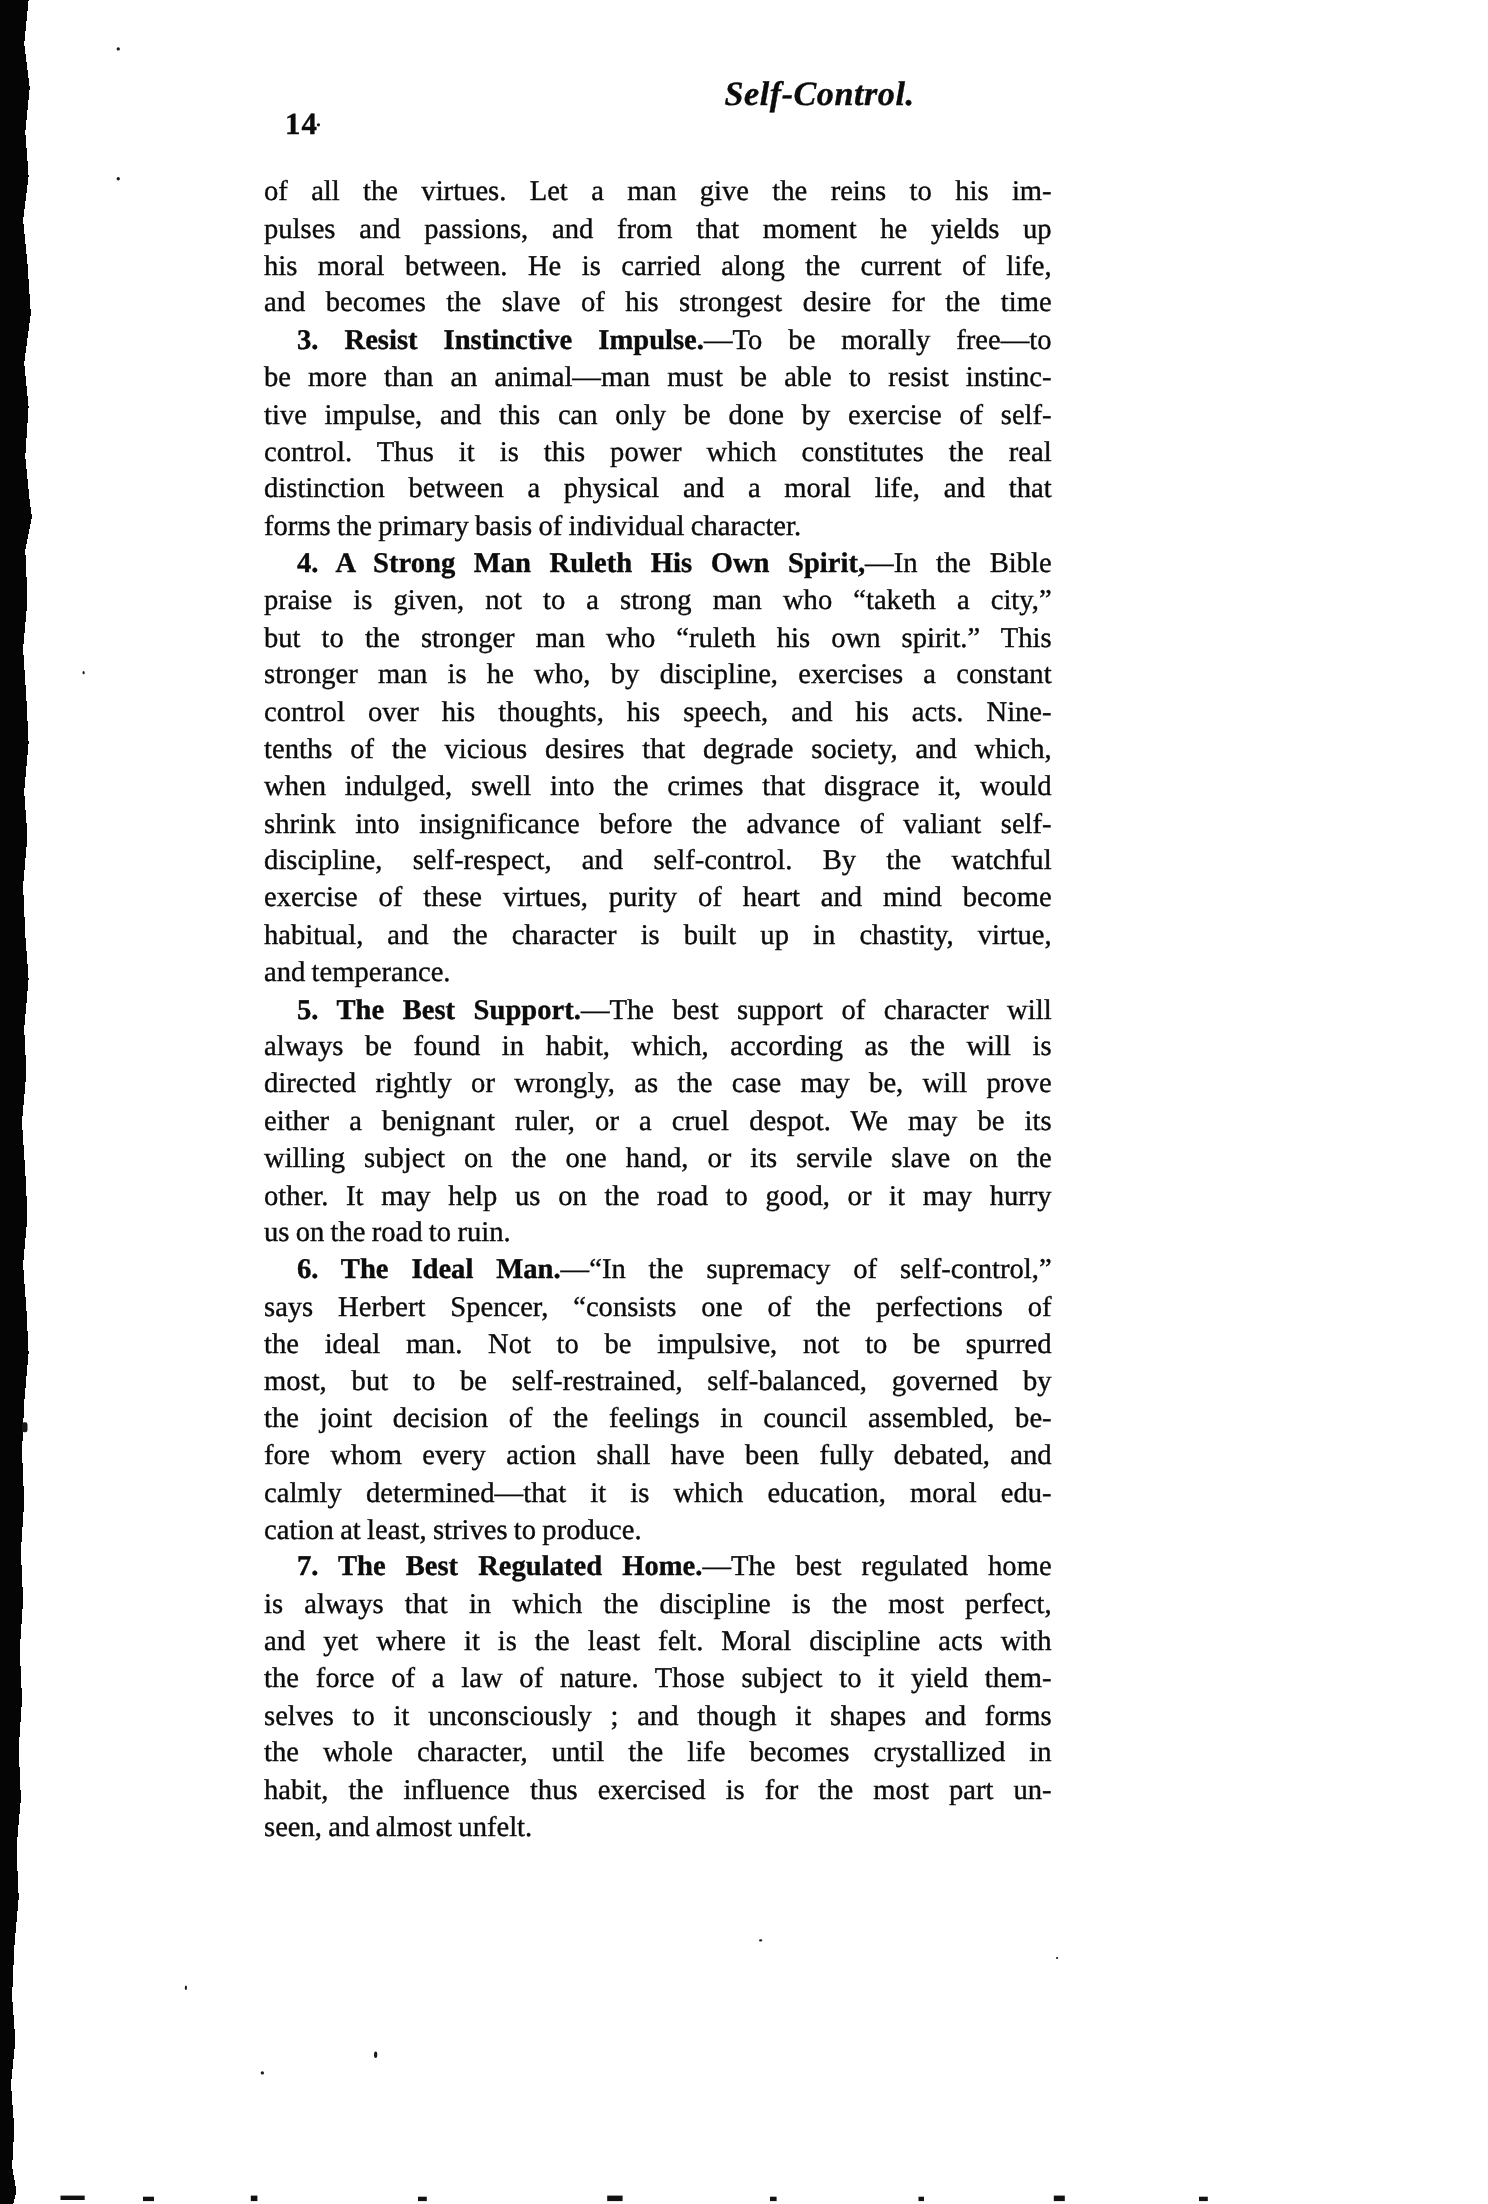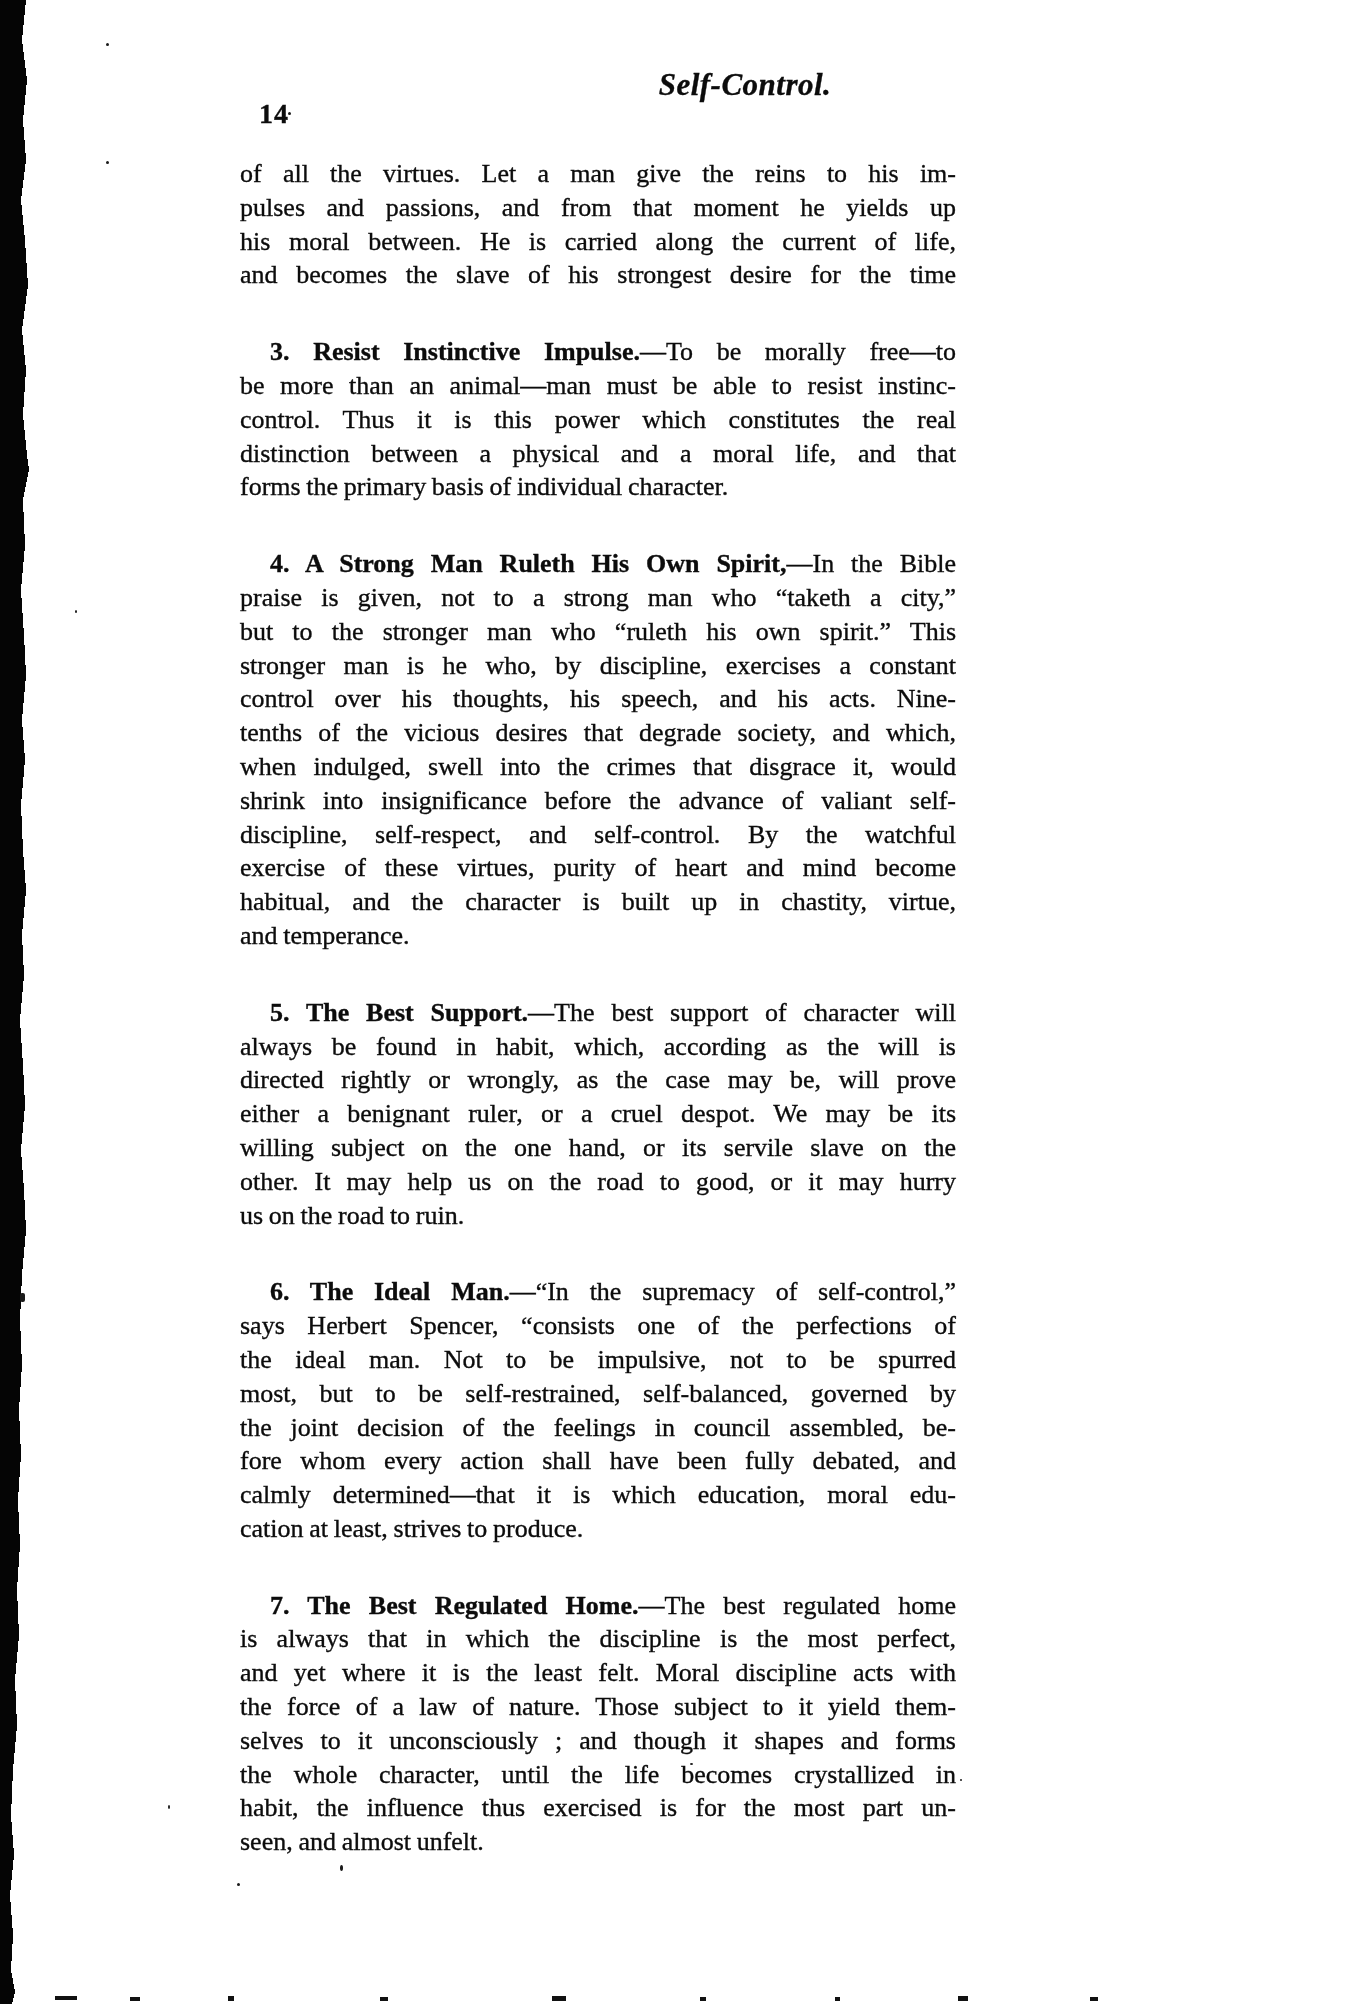--- a/index.html
+++ b/index.html
@@ -29,21 +29,21 @@
   }
 
   
   .text-block {
     position: absolute; left: 240px; top: 157px; width: 716px;
     font-size: 26px; line-height: 33.8px;
     word-spacing: -0.8px;
   }
   .line { text-align: justify; text-align-last: justify; white-space: normal; }
   .line.last { text-align-last: left; }
-  .line.first-indent { text-indent: 30px; margin-top: 43px; }
+  .line.first-indent { text-indent: 30px; }
   .num, .head { font-weight: bold; }
 
   
   .speck { position: absolute; background: #1a1a1a; border-radius: 50%; }
   .dash { position: absolute; background: #111; }
 </style>
 </head>
 <body>
 
 <div class="scan-page">
@@ -61,20 +61,21 @@
   <div class="page-number ink">14</div>
   <div class="running-title ink">Self-Control.</div>
 
   <div class="text-block ink" id="text-block">
       <div class="line">of all the virtues.  Let a man give the reins to his im-</div>
       <div class="line">pulses and passions, and from that moment he yields up</div>
       <div class="line">his moral between.  He is carried along the current of life,</div>
       <div class="line">and becomes the slave of his strongest desire for the time</div>
       <div class="line first-indent"><span class="num">3. </span><span class="head">Resist Instinctive Impulse.</span>—To be morally free—to</div>
       <div class="line">be more than an animal—man must be able to resist instinc-</div>
+      <div class="line">tive impulse, and this can only be done by exercise of self-</div>
       <div class="line">control.  Thus it is this power which constitutes the real</div>
       <div class="line">distinction between a physical and a moral life, and that</div>
       <div class="line last">forms the primary basis of individual character.</div>
       <div class="line first-indent"><span class="num">4. </span><span class="head">A Strong Man Ruleth His Own Spirit,</span>—In the Bible</div>
       <div class="line">praise is given, not to a strong man who “taketh a city,”</div>
       <div class="line">but to the stronger man who “ruleth his own spirit.”  This</div>
       <div class="line">stronger man is he who, by discipline, exercises a constant</div>
       <div class="line">control over his thoughts, his speech, and his acts.  Nine-</div>
       <div class="line">tenths of the vicious desires that degrade society, and which,</div>
       <div class="line">when indulged, swell into the crimes that disgrace it, would</div>

